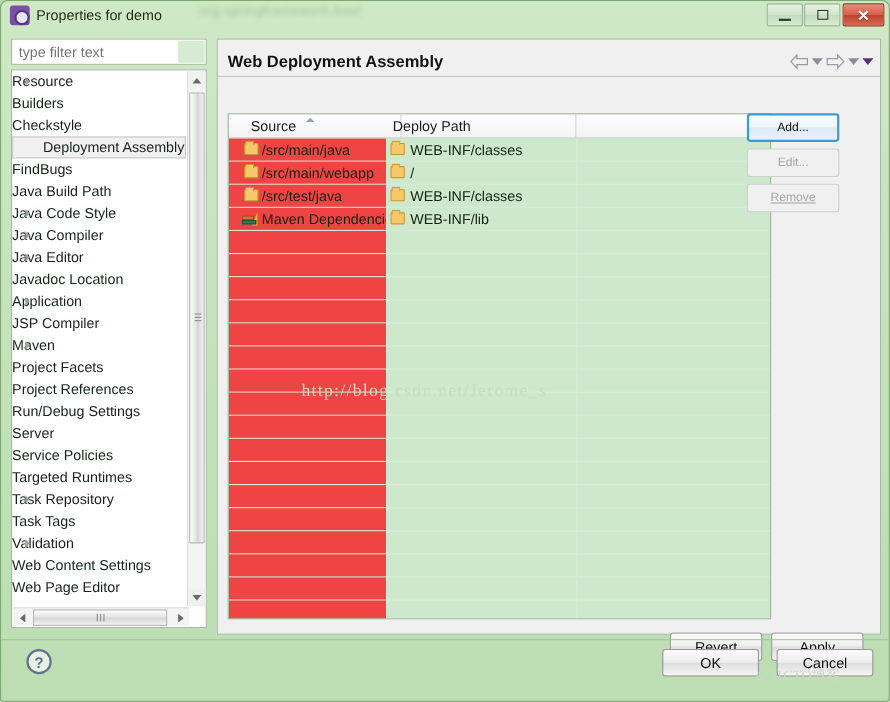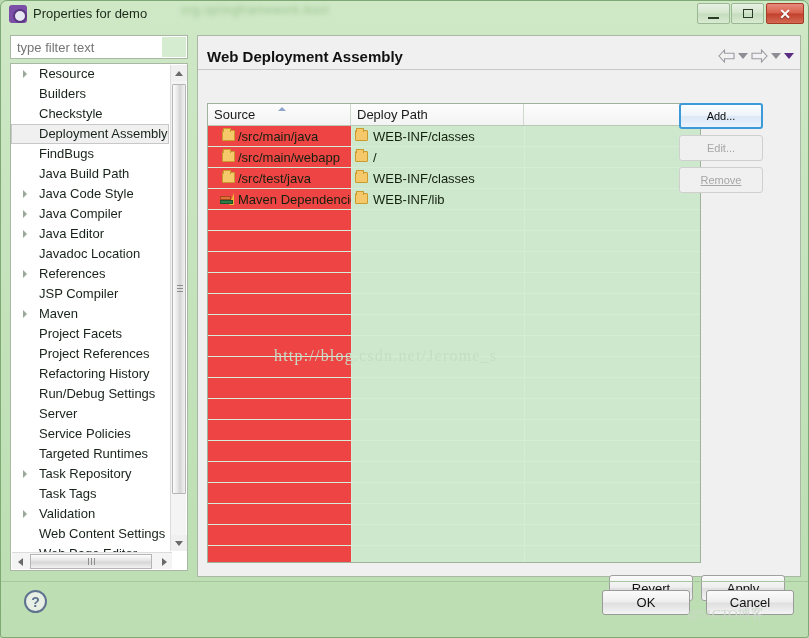--- a/index.html
+++ b/index.html
@@ -95,21 +95,20 @@
     background:#ffffff; border:1px solid #a9b8a5;
     overflow:hidden;
   }
   #tree-list {
     position:absolute; left:0; top:0; width:158px; height:488px;
     overflow:hidden;
   }
   .tree-item {
     position:relative; height:20px; line-height:20px;
     font-size:13px; color:#17231a; white-space:nowrap;
-    padding-left:28px;
   }
   .tree-item .arrow {
     position:absolute; left:12px; top:6px;
     width:0; height:0;
     border-left:4.5px solid #9aa79a;
     border-top:4px solid transparent;
     border-bottom:4px solid transparent;
   }
   .tree-item.selected {
     background:#f0f0f0;
@@ -211,21 +210,21 @@
     position:absolute; left:0; top:0; width:492px; height:22px;
     background:linear-gradient(to bottom,#fdfdfd 0%,#f3f3f3 100%);
     border-bottom:1px solid #b9c9b5;
   }
   .th {
     position:absolute; top:0; height:21px; line-height:21px;
     font-size:13px; color:#1a1a1a;
     border-right:1px solid #cfd8cc;
     padding-left:6px; overflow:hidden; white-space:nowrap;
   }
-  #th-source { left:0; width:143px; }
+  #th-source { left:14px; width:143px; }
   #th-deploy { left:143px; width:173px; }
   #th-blank  { left:316px; width:176px; border-right:0; }
   #sort-ind {
     position:absolute; left:70px; top:3px;
     width:0; height:0;
     border-left:4px solid transparent; border-right:4px solid transparent;
     border-bottom:4px solid #8da5c9;
   }
   #tbody { position:absolute; left:0; top:22px; width:492px; bottom:0; }
   .trow { position:relative; height:21px; }
@@ -359,26 +358,25 @@
           <div class="tree-item"><span class="arrow"></span><span>Resource</span></div>
           <div class="tree-item"><span>Builders</span></div>
           <div class="tree-item"><span>Checkstyle</span></div>
           <div class="tree-item selected"><span>Deployment Assembly</span></div>
           <div class="tree-item"><span>FindBugs</span></div>
           <div class="tree-item"><span>Java Build Path</span></div>
           <div class="tree-item"><span class="arrow"></span><span>Java Code Style</span></div>
           <div class="tree-item"><span class="arrow"></span><span>Java Compiler</span></div>
           <div class="tree-item"><span class="arrow"></span><span>Java Editor</span></div>
           <div class="tree-item"><span>Javadoc Location</span></div>
-          <div class="tree-item"><span class="arrow"></span><span>References</span></div>
+          <div class="tree-item"><span class="arrow"></span><span>Application</span></div>
           <div class="tree-item"><span>JSP Compiler</span></div>
           <div class="tree-item"><span class="arrow"></span><span>Maven</span></div>
           <div class="tree-item"><span>Project Facets</span></div>
           <div class="tree-item"><span>Project References</span></div>
-          <div class="tree-item"><span>Refactoring History</span></div>
           <div class="tree-item"><span>Run/Debug Settings</span></div>
           <div class="tree-item"><span>Server</span></div>
           <div class="tree-item"><span>Service Policies</span></div>
           <div class="tree-item"><span>Targeted Runtimes</span></div>
           <div class="tree-item"><span class="arrow"></span><span>Task Repository</span></div>
           <div class="tree-item"><span>Task Tags</span></div>
           <div class="tree-item"><span class="arrow"></span><span>Validation</span></div>
           <div class="tree-item"><span>Web Content Settings</span></div>
           <div class="tree-item"><span>Web Page Editor</span></div>
         </div>

